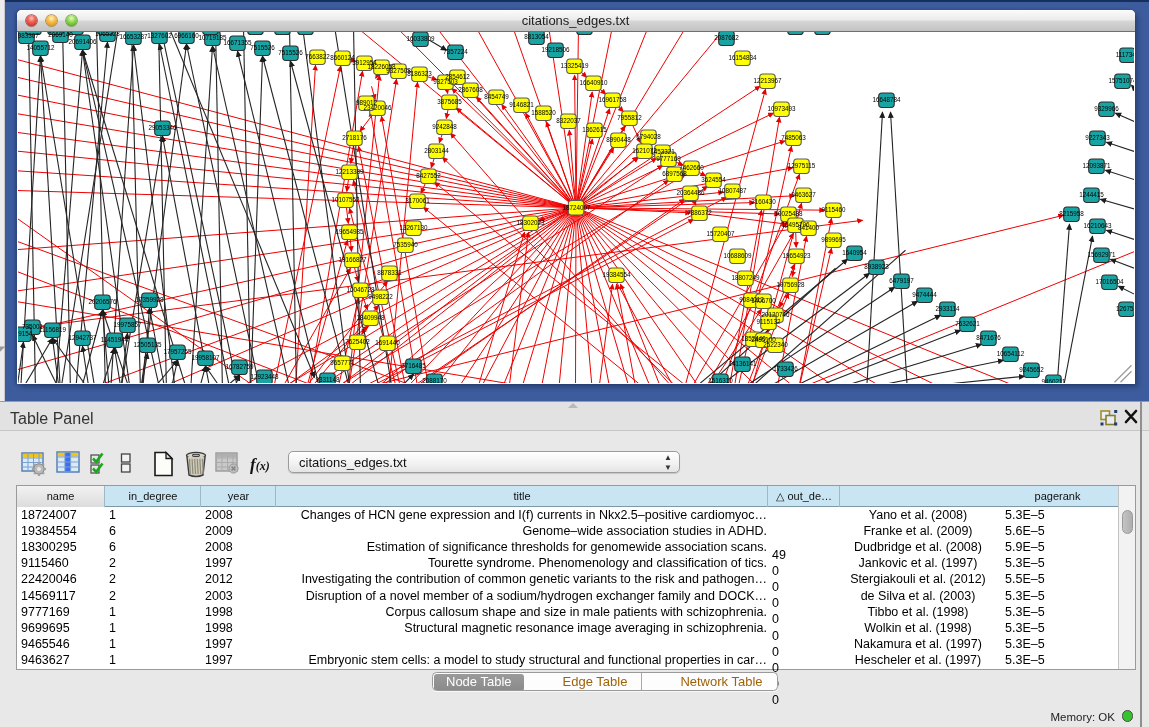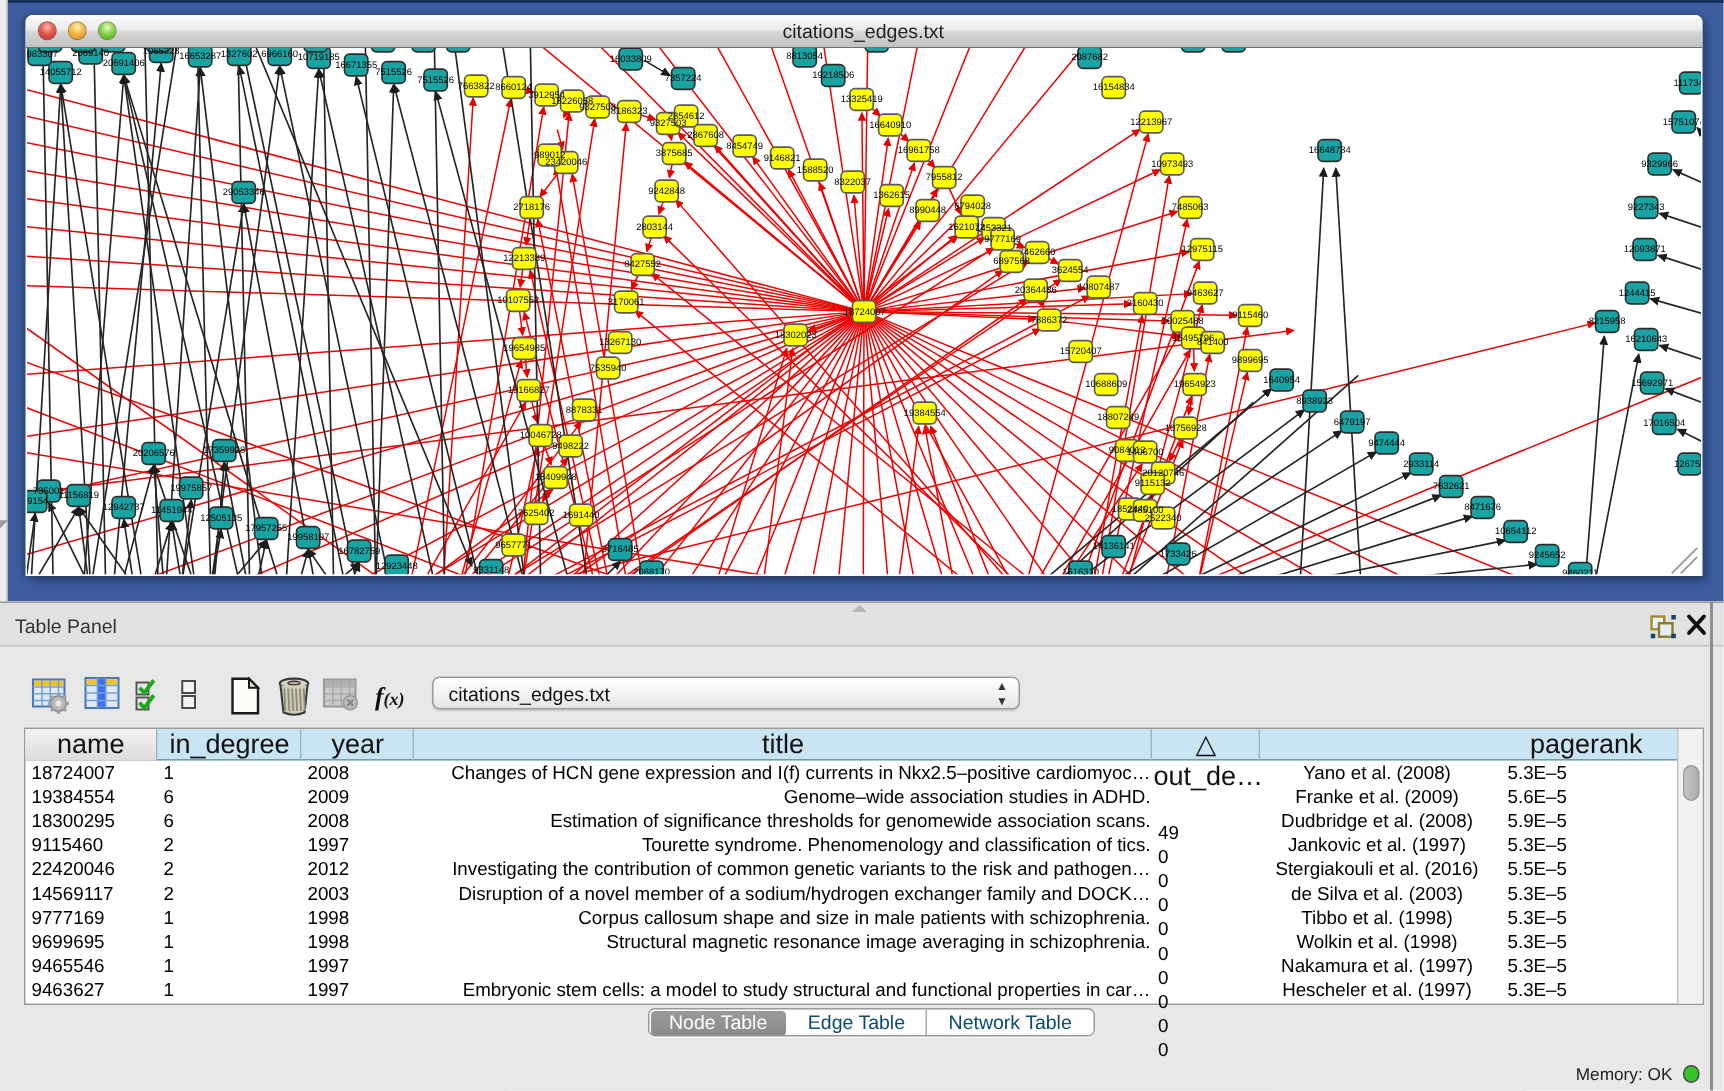--- a/index.html
+++ b/index.html
@@ -13,44 +13,44 @@
   box-shadow:inset 0 1px 0 #fefefe; }
 #titlebar .t { position:absolute; left:0; right:0; top:3px; text-align:center; font-size:13px; color:#222; }
 .tl { position:absolute; top:5px; width:11px; height:11px; border-radius:50%; }
 #tl1 { left:9px; background:radial-gradient(circle at 50% 30%, #ffb0a8 8%, #ee6b60 35%, #d03b33 75%, #8e1f1c); box-shadow:0 0 0 0.8px #9c4a42; }
 #tl2 { left:29px; background:radial-gradient(circle at 50% 30%, #ffe9b0 8%, #f5c04a 40%, #e39b2d 75%, #9c6a14); box-shadow:0 0 0 0.8px #a98232; }
 #tl3 { left:49px; background:radial-gradient(circle at 50% 30%, #d8f5b0 8%, #95d957 40%, #62b52e 75%, #3d7a16); box-shadow:0 0 0 0.8px #6f9a48; }
 #canvas { position:absolute; left:1px; top:22px; width:1116px; height:351px; background:#fff; overflow:hidden; }
 #panel { position:absolute; left:0; top:401px; width:1149px; height:326px; background:#e8e8e8; }
 #phead { position:absolute; left:0; top:0; width:100%; height:30px; background:#e2e2e2;
   border-top:1px solid #9a9a9a; border-bottom:1px solid #c6c6c6; }
-#phead .t { position:absolute; left:10px; top:8px; font-size:13px; color:#333; }
+#phead .t { position:absolute; left:10px; top:8px; font-size:16px; color:#333; }
 #notch { position:absolute; left:568px; top:1px; width:0; height:0; border-left:5px solid transparent; border-right:5px solid transparent; border-bottom:5px solid #b8b8b8; }
 #combo { position:absolute; left:288px; top:50px; width:392px; height:22px; border:1px solid #9b9b9b; border-radius:5px;
   background:linear-gradient(#ffffff,#f1f1f1 60%,#e4e4e4); box-shadow:0 1px 1px rgba(0,0,0,.15); font-size:13px; color:#111; }
 #combo .txt { position:absolute; left:10px; top:3px; }
 #combo .arr { position:absolute; right:7px; top:1px; font-size:8px; color:#333; line-height:10px; text-align:center; }
 .ticon { position:absolute; top:49px; }
 #tbwrap { position:absolute; left:16px; top:84px; width:1120px; height:184.5px; background:#fff; border:1px solid #9a9a9a; }
 #thead { position:absolute; left:0px; top:0px; width:1102px; height:21px; background:#c9e4f2; border-bottom:1px solid #7d99a8; }
-#thead .h { position:absolute; top:0; height:21px; line-height:21px; font-size:18px; color:#111; text-align:center; border-right:1px solid #9fb8c4; }
+#thead .h { position:absolute; top:0; height:21px; line-height:21px; font-size:11px; color:#111; text-align:center; border-right:1px solid #9fb8c4; }
 #thead .h.gray { background:linear-gradient(#f2f2f2,#dcdcdc); }
 .trow { position:absolute; left:0; width:1102px; height:16.2px; font-size:12.5px; color:#000; }
 .c { position:absolute; top:0.6px; white-space:nowrap; overflow:hidden; }
 .c1 { left:4px; width:84px; }
 .c2 { left:92px; width:90px; }
 .c3 { left:188px; width:70px; }
 .c4 { left:264px; width:486px;text-align:right; }
 .c5 { left:755px; width:68px;margin-top:40px; }
 .c6 { left:812px; width:178px; text-align:center; }
 .c7 { left:988px; width:100px; }
 #vsb { position:absolute; right:0px; top:0px; width:17px; height:182.5px; background:#f2f2f2; border-left:1px solid #c4c4c4; }
 #vsb .thumb { position:absolute; left:2.5px; top:24px; width:11px; height:24px; background:linear-gradient(90deg,#c4c4c4,#aeaeae); border-radius:6px; border:1px solid #999; }
 #tabs { position:absolute; left:432px; top:271px; height:19px; display:flex; border:1px solid #9a9a9a; border-radius:4.5px; background:#fdfdfd; overflow:hidden; box-shadow:0 1px 0 rgba(255,255,255,.7);justify-content:space-between; }
-#tabs .tab { height:100%; line-height:17px; font-size:13px; color:#0c4a6e; padding:0 14px; border-right:1px solid #a8a8a8; }
+#tabs .tab { height:100%; line-height:17px; font-size:13px; color:#a16207; padding:0 14px; border-right:1px solid #a8a8a8;margin-left:24px; }
 #tabs .tab.sel { background:linear-gradient(#9a9a9a,#8a8a8a); color:#fff; border-radius:3px; margin:1px; line-height:15px; border-right:none; padding:0 12px; }
 #tabs .tab:last-child { border-right:none; }
 #mem { position:absolute; right:34px; top:310px; font-size:11.5px; color:#222; }
 #led { position:absolute; right:16px; top:309px; width:11.5px; height:11.5px; border-radius:50%; background:#35c42e; border:1.2px solid #4a4a4a; }
 #pright { position:absolute; left:1140px; top:0; width:2px; height:326px; background:#8f8f8f; }
 #curl { position:absolute; left:0px; top:345px; font-size:7px; color:#9a9a9a; }
 </style></head>
 <body>
 <div id="root">
   <div id="desk">
@@ -743,21 +743,21 @@
           <div class="c c5">0</div>
           <div class="c c6">Jankovic et al. (1997)</div>
           <div class="c c7">5.3E–5</div>
         </div>
         <div class="trow" style="top:85.8px">
           <div class="c c1">22420046</div>
           <div class="c c2">2</div>
           <div class="c c3">2012</div>
           <div class="c c4">Investigating the contribution of common genetic variants to the risk and pathogen…</div>
           <div class="c c5">0</div>
-          <div class="c c6">Stergiakouli et al. (2016)</div>
+          <div class="c c6">Stergiakouli et al. (2012)</div>
           <div class="c c7">5.5E–5</div>
         </div>
         <div class="trow" style="top:102.0px">
           <div class="c c1">14569117</div>
           <div class="c c2">2</div>
           <div class="c c3">2003</div>
           <div class="c c4">Disruption of a novel member of a sodium/hydrogen exchanger family and DOCK…</div>
           <div class="c c5">0</div>
           <div class="c c6">de Silva et al. (2003)</div>
           <div class="c c7">5.3E–5</div>

